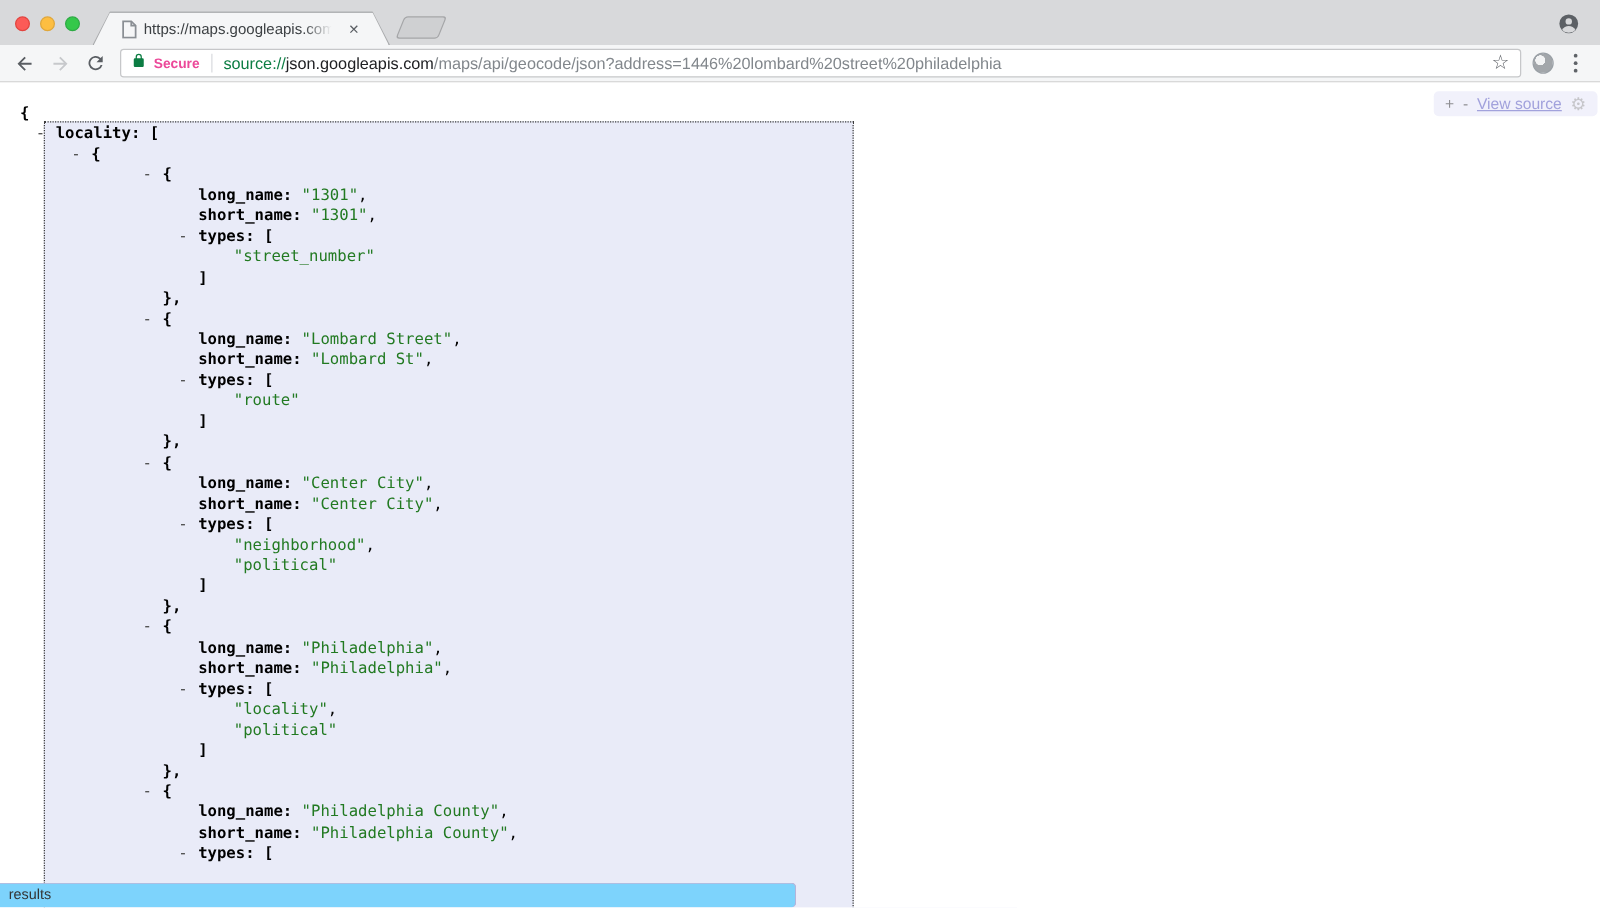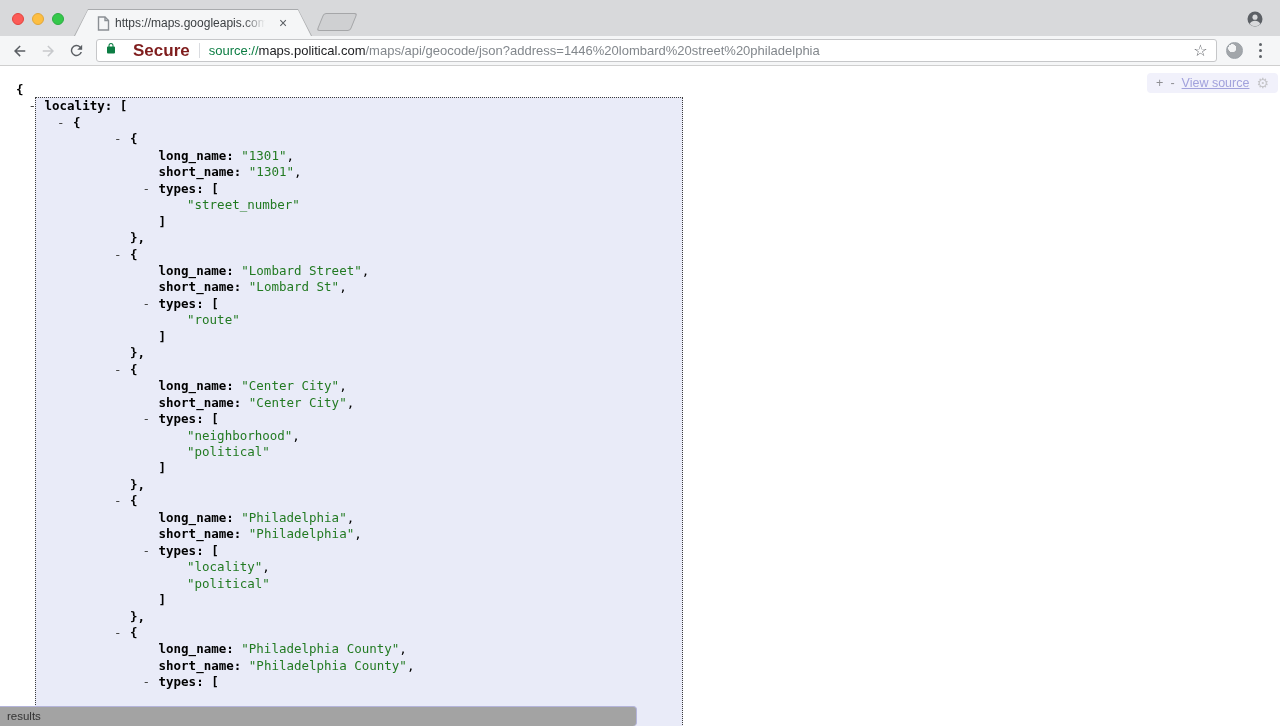--- a/index.html
+++ b/index.html
@@ -33,21 +33,21 @@
   .avatar { position:absolute; right:16px; top:10px; }
 
   
   .toolbar { position:relative; width:1280px; height:30px; background:#f5f6f7;
              border-bottom:1px solid #cfcfcf; display:flex; align-items:center; }
   .navbtn { width:28px; height:26px; display:flex; align-items:center; justify-content:center; }
   .navbtn:first-child { margin-left:6px; }
   .omnibox { flex:1 1 auto; height:23px; margin-left:6px; background:#fff;
              border:1px solid #c6c7c9; border-radius:3px; display:flex;
              align-items:center; padding:0 8px; min-width:0; }
-  .secure-label { color:#7f1d1d; font-size:17px; font-weight:bold; margin-left:16px; }
+  .secure-label { color:#ec4899; font-size:11px; font-weight:bold; margin-left:6px; }
   .omni-sep { width:1px; height:15px; background:#dadce0; margin:0 9px; }
   .url { font-size:13px; white-space:nowrap; overflow:hidden; flex:1 1 auto; min-width:0; }
   .url .scheme { color:#0c7d43; }
   .url .host   { color:#202124; }
   .url .path   { color:#82878c; }
   .star { font-size:16px; color:#63666b; line-height:16px; margin-left:8px; }
   .ext-icon { width:17px; height:17px; border-radius:50%;
               background:radial-gradient(circle at 35% 35%, #f2f3f4 0 28%, #a2a6aa 30%);
               border:1px solid #9aa0a6; margin:0 10px 0 9px; }
   .menu-dots { display:flex; flex-direction:column; gap:2.5px; margin-right:12px; padding:0 6px; }
@@ -67,21 +67,21 @@
   .str  { color:#227a22; }
 
   .viewsrc { position:absolute; top:7px; right:2px; z-index:3; background:#f1f1fb;
              border-radius:4px; padding:3px 9px; display:flex; align-items:center;
              gap:7px; font-size:12.5px; }
   .vs-btn { color:#8f8f93; cursor:pointer; }
   .vs-link { color:#a2a2dc; text-decoration:underline; cursor:pointer; }
   .vs-gear { color:#c6c6ca; font-size:14px; line-height:14px; cursor:pointer; }
 
   .statusbar { position:absolute; left:0; bottom:0; width:637px; height:20px; z-index:4;
-               background:#a3a3a3; border-top:1px solid #b4b4da; border-right:1px solid #b4b4da;
+               background:#7dd3fc; border-top:1px solid #b4b4da; border-right:1px solid #b4b4da;
                border-radius:0 4px 4px 0; font-size:11.5px; color:#333;
                line-height:19px; padding-left:7px; }
 </style>
 </head>
 <body>
 
 <div class="tabstrip">
   <div class="traffic">
     <span class="light red"></span>
     <span class="light yellow"></span>
@@ -131,21 +131,21 @@
   </span>
 
   <div class="omnibox">
     <span>
       <svg width="12" height="15" viewBox="0 0 24 24">
           <path fill="#0c7d43" d="M18 8h-1V6a5 5 0 0 0-10 0v2H6a2 2 0 0 0-2 2v10a2 2 0 0 0 2 2h12a2 2 0 0 0 2-2V10a2 2 0 0 0-2-2zM9 6a3 3 0 0 1 6 0v2H9z"></path>
         </svg>
     </span>
     <span class="secure-label">Secure</span>
     <span class="omni-sep"></span>
-    <span class="url"><span class="scheme">source://</span><span class="host">maps.political.com</span><span class="path">/maps/api/geocode/json?address=1446%20lombard%20street%20philadelphia</span></span>
+    <span class="url"><span class="scheme">source://</span><span class="host">json.googleapis.com</span><span class="path">/maps/api/geocode/json?address=1446%20lombard%20street%20philadelphia</span></span>
     <span class="star">☆</span>
   </div>
 
   <span class="ext-icon"></span>
   <span class="menu-dots">
       <i></i>
       <i></i>
       <i></i>
     </span>
 </div>

